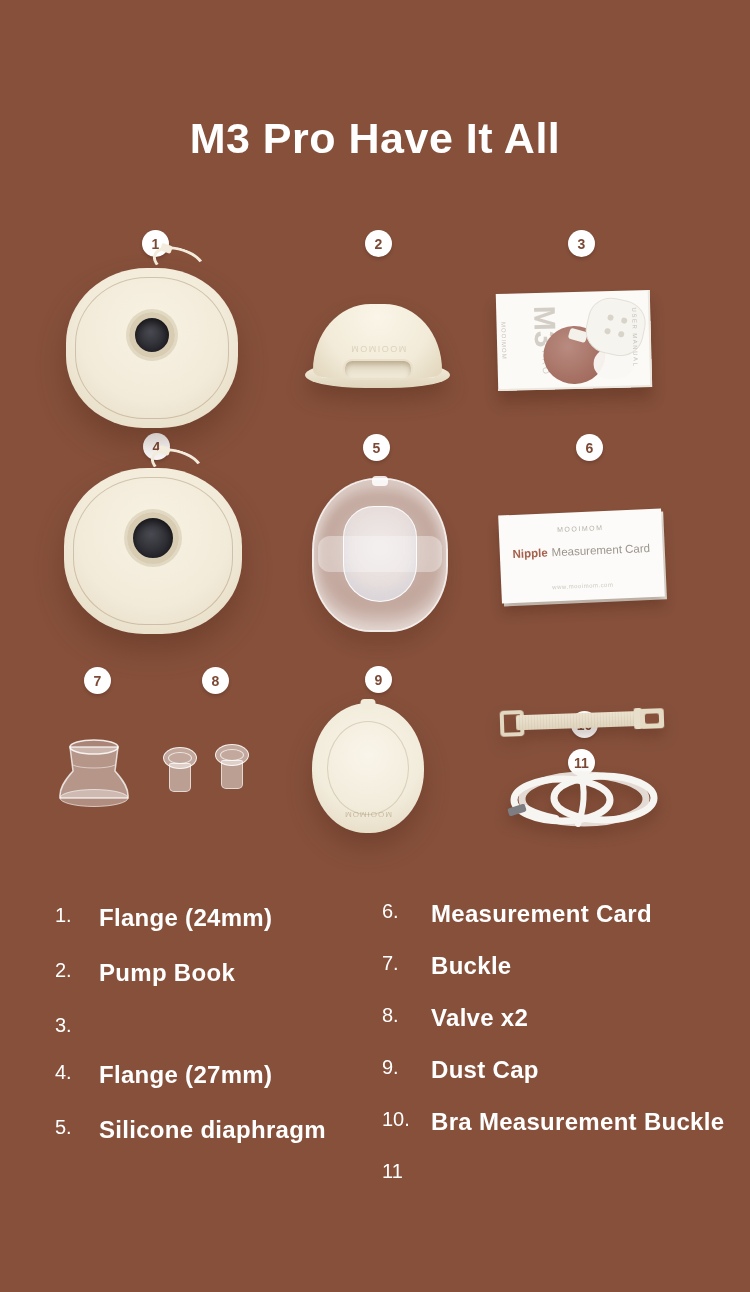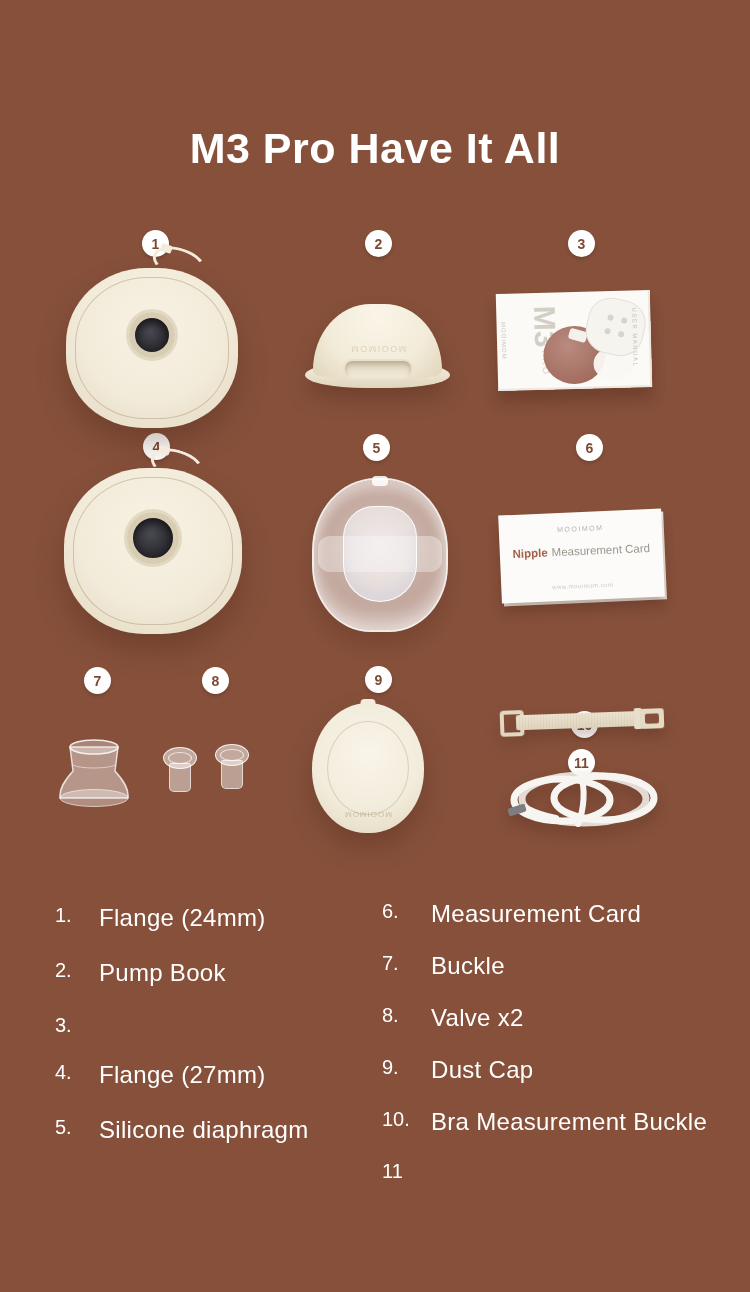--- a/index.html
+++ b/index.html
@@ -3,21 +3,21 @@
 <meta charset="utf-8">
 <style>
   html,body { margin:0; padding:0; }
   .canvas {
     position:relative; width:750px; height:1292px;
     background:#86503B; overflow:hidden;
     font-family:"Liberation Sans", sans-serif;
   }
   
   .title {
-    position:absolute; top:124px; left:0; right:0;
+    position:absolute; top:114px; left:0; right:0;
     text-align:center; color:#ffffff;
     font-size:43px; font-weight:800; letter-spacing:0.5px;
   }
   
   .badge {
     position:absolute; width:27px; height:27px; border-radius:50%;
     background:#ffffff; color:#7C4934;
     font-size:14px; font-weight:700;
     display:flex; align-items:center; justify-content:center;
     box-shadow:0 2px 3px rgba(60,30,16,.25);
@@ -209,21 +209,21 @@
   .strap-clip::after {
     content:""; position:absolute; inset:5px 5px; background:#86503B; border-radius:2px;
   }
   
   .legend-col { position:absolute; display:flex; flex-direction:column; color:#ffffff; }
   .legend-left  { left:55px;  top:901px; width:320px; gap:21px; }
   .legend-right { left:382px; top:897px; width:350px; gap:18px; }
   .legend-row { display:flex; align-items:flex-start; }
   .legend-num { flex:0 0 44px; font-size:20px; font-weight:500; padding-top:3px; }
   .legend-right .legend-num { flex-basis:49px; }
-  .legend-label { font-size:24px; font-weight:400; line-height:34px; letter-spacing:0.3px; }
+  .legend-label { font-size:24px; font-weight:700; line-height:34px; letter-spacing:0.3px; }
   .legend-label span { display:block; }
 </style>
 </head>
 <body>
 
 <div class="canvas">
 
   <div class="title">M3 Pro Have It All</div>
 
   <div class="badge" style="left:142px; top:230px;">1</div>

